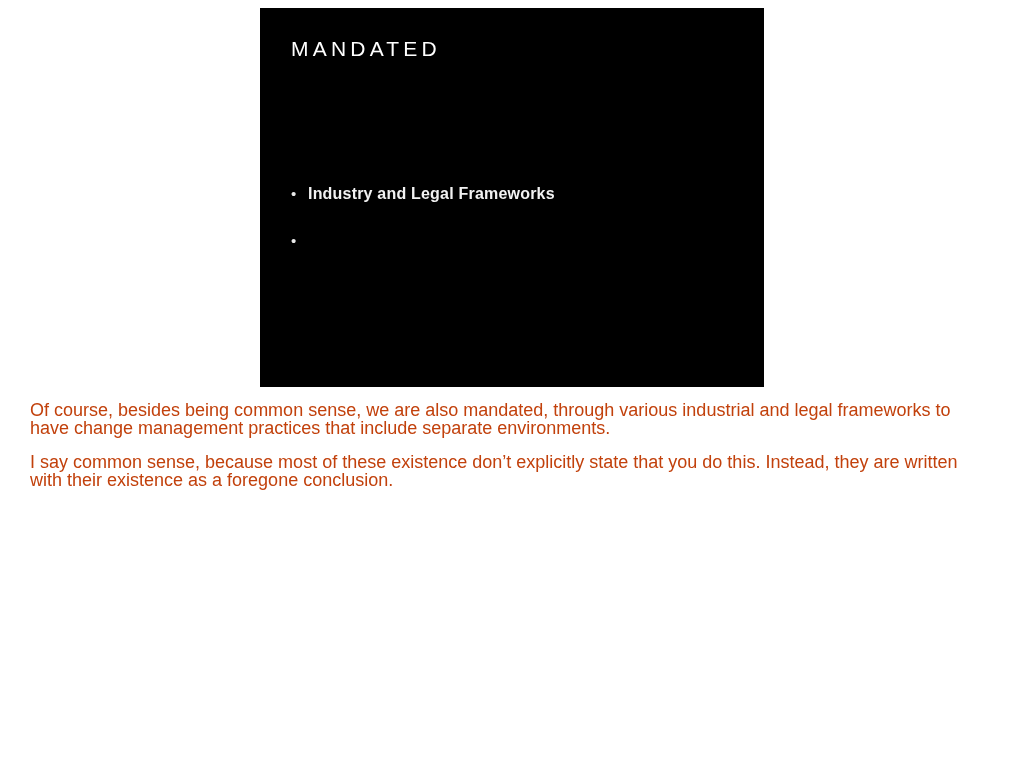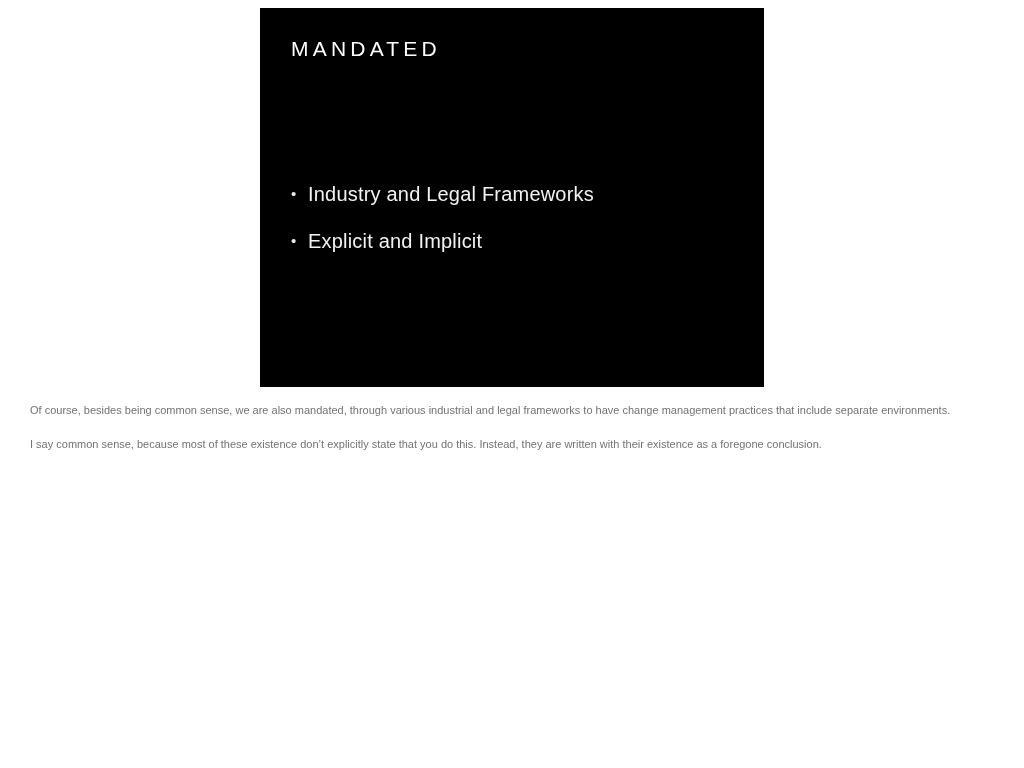--- a/index.html
+++ b/index.html
@@ -60,39 +60,39 @@
     color: #e8e8e8;
     font-size: 15px;
     line-height: 22px;
     width: 17px;
     flex: 0 0 17px;
   }
 
   .bullet-text {
     color: #f2f2f2;
     font-family: "Liberation Sans", sans-serif;
-    font-size: 20px;
-    font-weight: 400;
+    font-size: 16px;
+    font-weight: 700;
     line-height: 22px;
     letter-spacing: 0.2px;
   }
 
   
   .notes {
     position: absolute;
     left: 30px;
     top: 401px;
     width: 950px;
   }
 
   .notes p {
     margin: 0 0 16px 0;
-    color: #737373;
+    color: #c2410c;
     font-family: "Liberation Sans", sans-serif;
-    font-size: 11px;
+    font-size: 18px;
     line-height: 18px;
   }
 </style>
 </head>
 <body>
 
 <div class="page">
 
   <div class="slide">
 
@@ -100,21 +100,20 @@
 
     <div class="bullets">
 
       <div class="bullet-row">
         <span class="bullet-dot">•</span>
         <span class="bullet-text">Industry and Legal Frameworks</span>
       </div>
 
       <div class="bullet-row">
         <span class="bullet-dot">•</span>
-        <span class="bullet-text">Explicit and Implicit</span>
       </div>
 
     </div>
   </div>
 
   <div class="notes">
     <p>Of course, besides being common sense, we are also mandated, through various industrial and legal frameworks to have change management practices that include separate environments.</p>
     <p>I say common sense, because most of these existence don’t explicitly state that you do this. Instead, they are written with their existence as a foregone conclusion.</p>
   </div>
 

